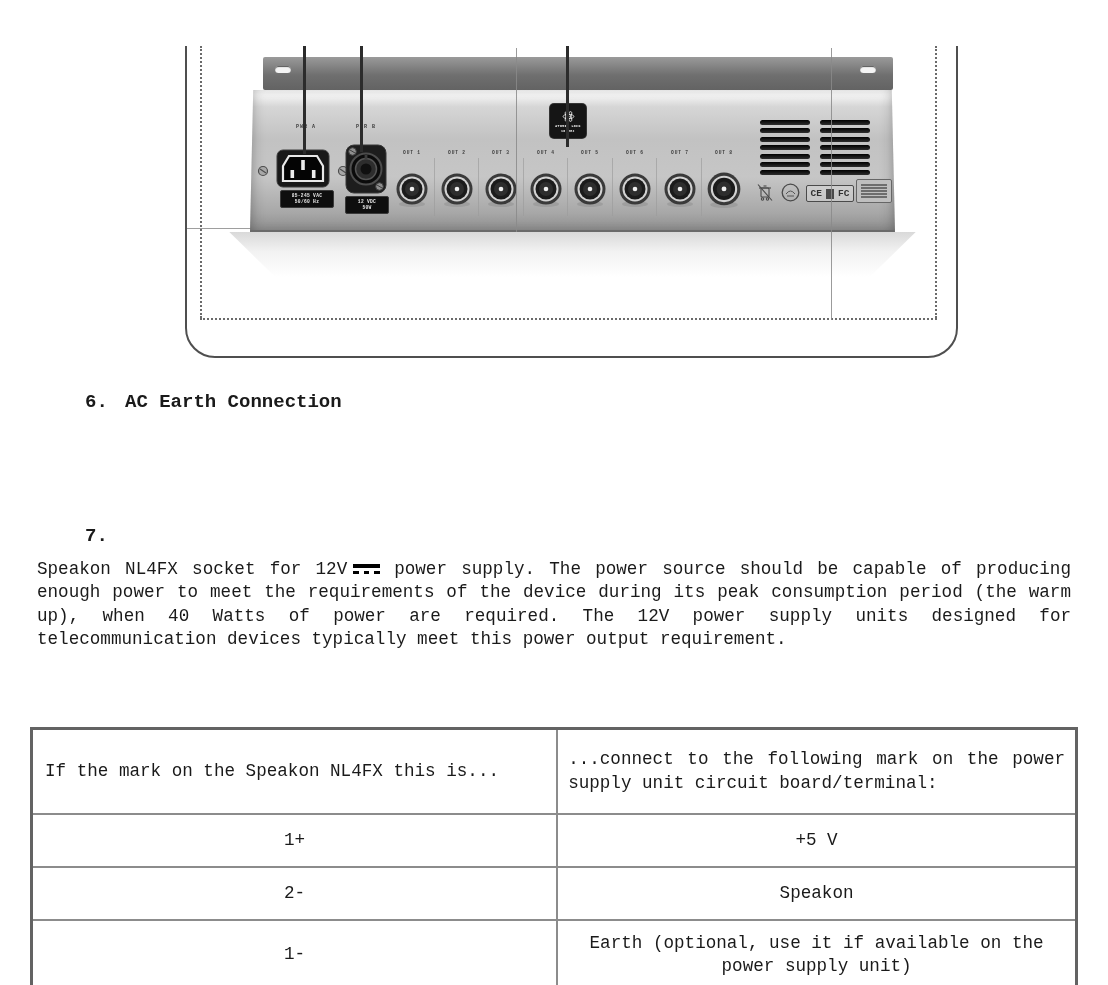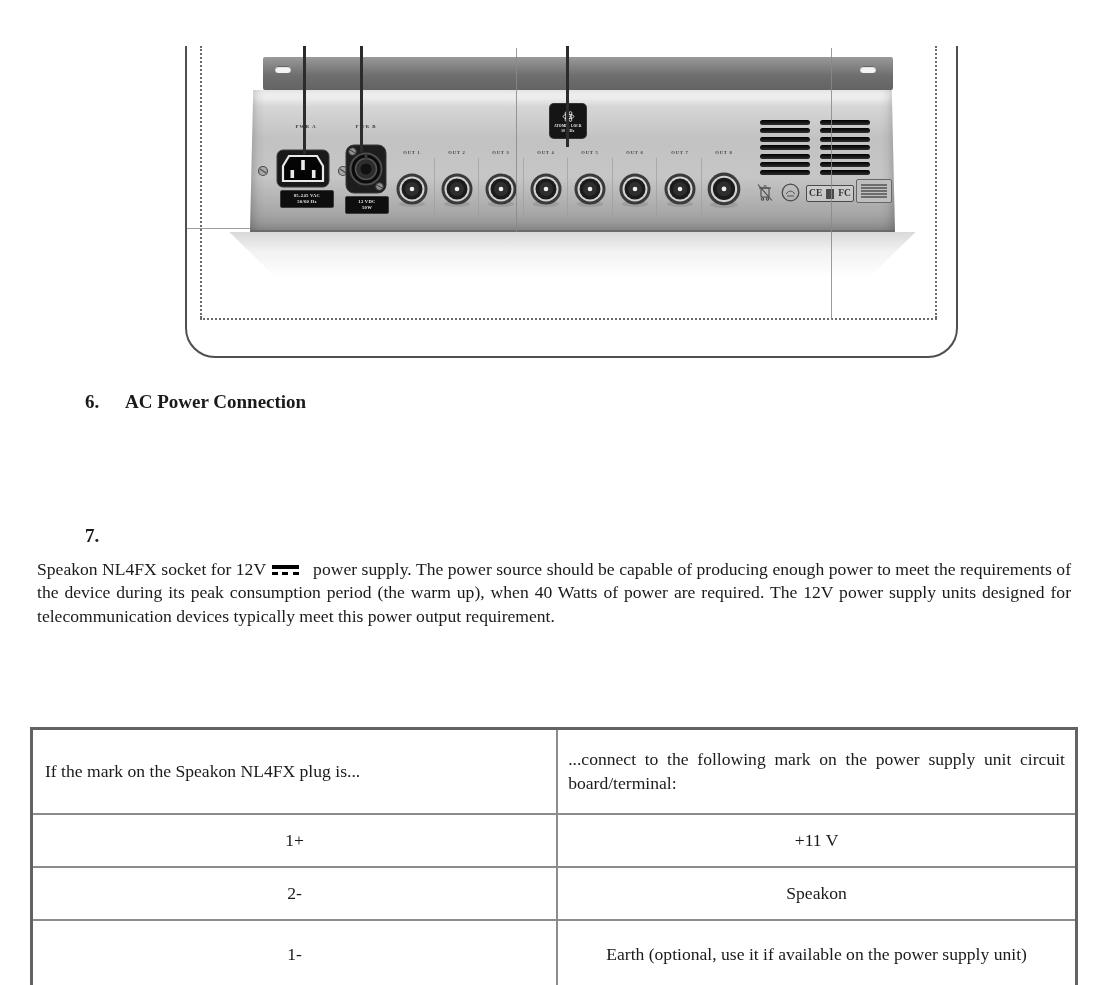--- a/index.html
+++ b/index.html
@@ -1,17 +1,17 @@
 <!DOCTYPE html>
 <html><head>
 <meta charset="utf-8">
 <style>
   html,body{margin:0;padding:0;background:#fff;}
   .page{position:relative;width:1108px;height:985px;background:#fff;overflow:hidden;
-        font-family:Liberation Serif, serif;color:#1a1a1a;border-radius:24px;}
+        font-family:Liberation Mono, monospace;color:#1a1a1a;border-radius:24px;}
 
   
   .figure{position:absolute;left:0;top:46px;width:1108px;height:312px;overflow:hidden;background:#fff;}
   .frame{position:absolute;left:185px;top:-40px;width:769px;height:348px;
          border:2.5px solid #4f4f4f;border-radius:30px;z-index:1;}
   .dotted-v{position:absolute;top:0;height:272px;width:0;border-left:2px dotted #6a6a6a;z-index:1;}
   .dotted-h{position:absolute;top:272px;left:200px;width:737px;height:0;border-top:2px dotted #6a6a6a;z-index:1;}
   .table-line{position:absolute;left:187px;top:182px;width:330px;height:1px;background:#9e9e9e;z-index:2;}
   .fold-line{position:absolute;top:2px;width:1px;background:#8a8a8a;opacity:.85;z-index:6;}
   .callout{position:absolute;top:0;width:3px;background:#2c2c2c;z-index:8;}
@@ -284,37 +284,37 @@
 
     <div class="fold-line" style="left:516px;height:184px"></div>
     <div class="fold-line" style="left:831px;height:272px"></div>
     <div class="callout" style="left:303px;height:108px"></div>
     <div class="callout" style="left:360px;height:106px"></div>
     <div class="callout" style="left:566px;height:101px"></div>
   </div>
 
   <h2 class="sec-heading" style="top:391px">
     <span class="num">6.</span>
-    <span>AC Power Connection</span>
+    <span>AC Earth Connection</span>
   </h2>
 
   <h2 class="sec-heading" style="top:525px">
     <span class="num">7.</span>
   </h2>
   <p class="body-text" style="top:558px"><span>Speakon NL4FX socket for 12V</span><span class="dc-symbol"></span><span>power supply. The power source should be capable of producing enough power to meet the requirements of the device during its peak consumption period (the warm up), when 40 Watts of power are required. The 12V power supply units designed for telecommunication devices typically meet this power output requirement.</span></p>
 
   <table class="wire-table">
     <tbody>
         <tr class="hdr">
-      <td class="col1 hdr-left">If the mark on the Speakon NL4FX plug is...</td>
+      <td class="col1 hdr-left">If the mark on the Speakon NL4FX this is...</td>
       <td class="hdr-right">...connect to the following mark on the power supply unit circuit board/terminal:</td>
     </tr>
     <tr class="r1">
       <td class="center">1+</td>
-      <td class="center">+11 V</td>
+      <td class="center">+5 V</td>
     </tr>
     <tr class="r2">
       <td class="center">2-</td>
       <td class="center">Speakon</td>
     </tr>
     <tr class="r3">
       <td class="center">1-</td>
       <td class="center">Earth (optional, use it if available on the power supply unit)</td>
     </tr>
   </tbody>

